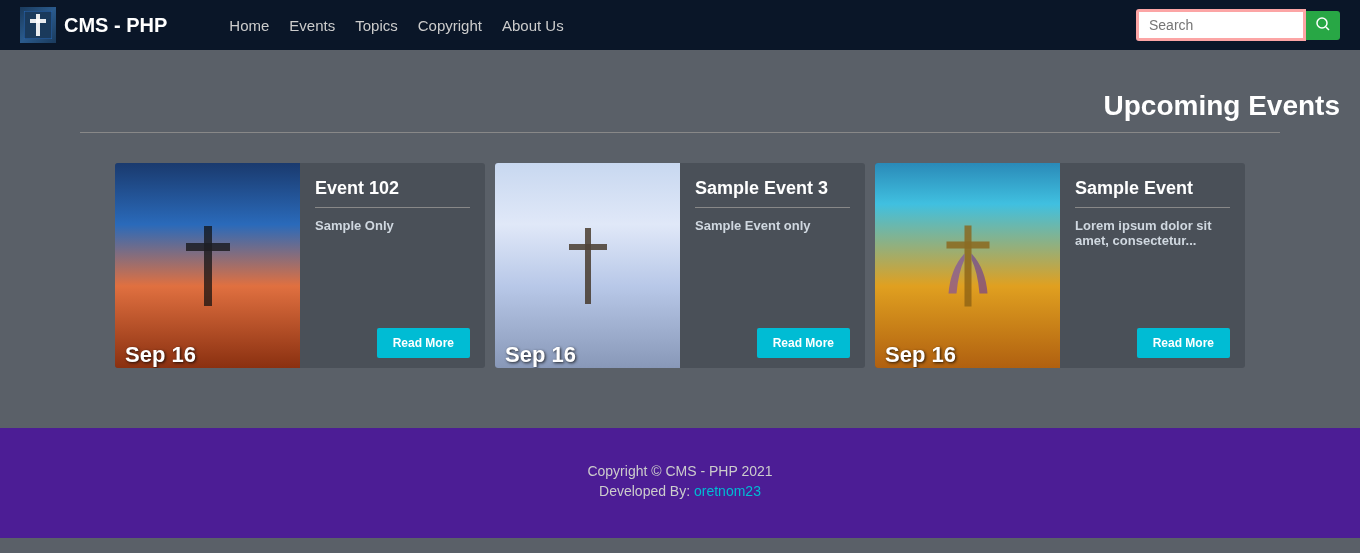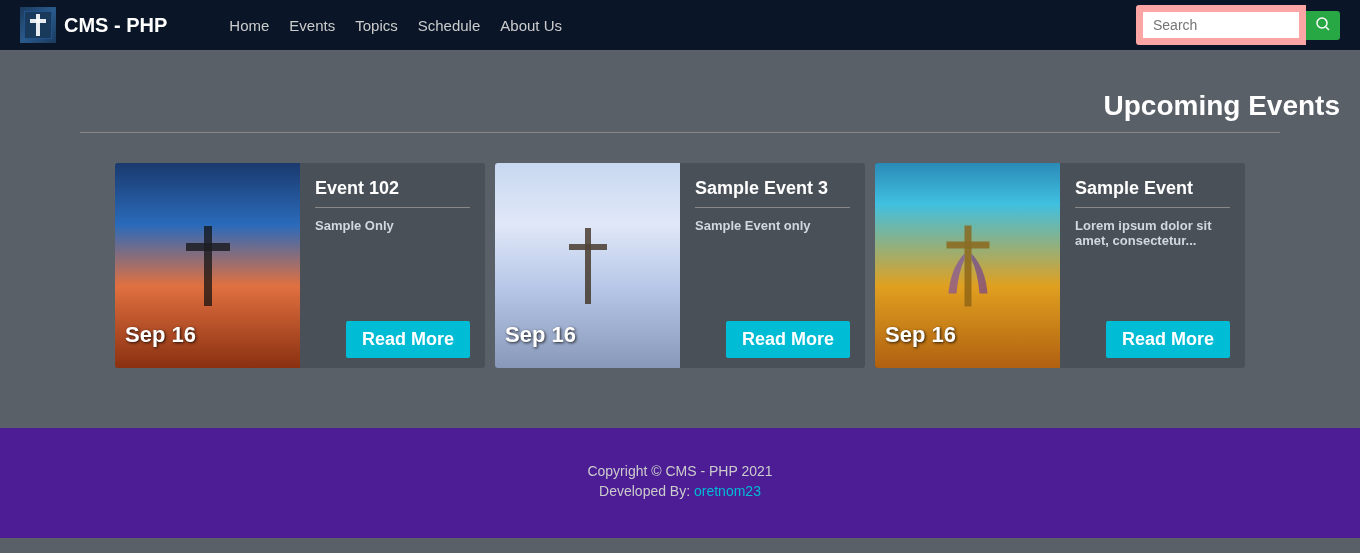--- a/index.html
+++ b/index.html
@@ -42,21 +42,21 @@
       color: #ccc;
       text-decoration: none;
       font-size: 15px;
     }
     .nav-search {
       display: flex;
       align-items: center;
     }
     .nav-search input {
       background: #fff;
-      border: 7px solid #fca5a5;
+      border: 3px solid #fca5a5;
       border-radius: 3px 0 0 3px;
       padding: 5px 10px;
       font-size: 14px;
       color: #333;
       width: 170px;
       outline: none;
     }
     .nav-search button {
       background: #28a745;
       border: none;
@@ -123,21 +123,21 @@
     .cross-svg {
       position: absolute;
       top: 50%;
       left: 50%;
       transform: translate(-50%, -50%);
       opacity: 0.85;
     }
 
     .event-date-badge {
       position: absolute;
-      bottom: 20px;
+      bottom: 0;
       left: 10px;
       font-size: 22px;
       font-weight: bold;
       color: #fff;
       text-shadow: 1px 1px 3px rgba(0,0,0,0.8);
     }
 
     
     .event-info {
       padding: 15px 15px 10px;
@@ -160,21 +160,21 @@
       font-size: 13px;
       color: #d0d8e0;
       font-weight: bold;
       flex: 1;
     }
     .read-more-btn {
       background: #00bcd4;
       color: #fff;
       border: none;
       padding: 8px 16px;
-      font-size: 18px;
+      font-size: 12px;
       font-weight: bold;
       cursor: pointer;
       border-radius: 2px;
       align-self: flex-end;
       margin-top: 10px;
     }
 
     
     footer {
       background: #4c1d95;
@@ -202,21 +202,21 @@
         <rect x="6" y="8" width="16" height="4" fill="#fff" opacity="0.9"></rect>
         <rect x="0" y="0" width="28" height="28" fill="none" stroke="#2a6aba" stroke-width="1"></rect>
       </svg>
     </div>
     <span>CMS - PHP</span>
   </div>
   <div class="nav-links">
     <a href="#">Home</a>
     <a href="#">Events</a>
     <a href="#">Topics</a>
-    <a href="#">Schedule</a>
+    <a href="#">Copyright</a>
     <a href="#">About Us</a>
   </div>
   <div class="nav-search">
     <input type="text" placeholder="Search" style="">
     <button>
       <svg width="14" height="14" viewBox="0 0 14 14" fill="none">
         <circle cx="6" cy="6" r="5" stroke="white" stroke-width="1.5"></circle>
         <line x1="10" y1="10" x2="13" y2="13" stroke="white" stroke-width="1.5"></line>
       </svg>
     </button>

